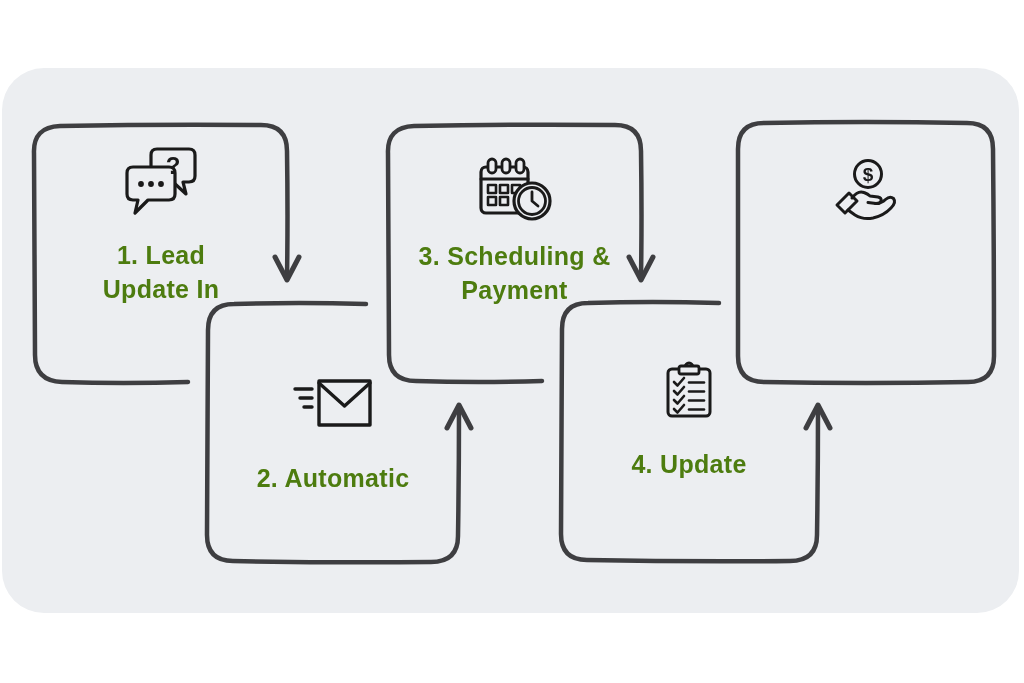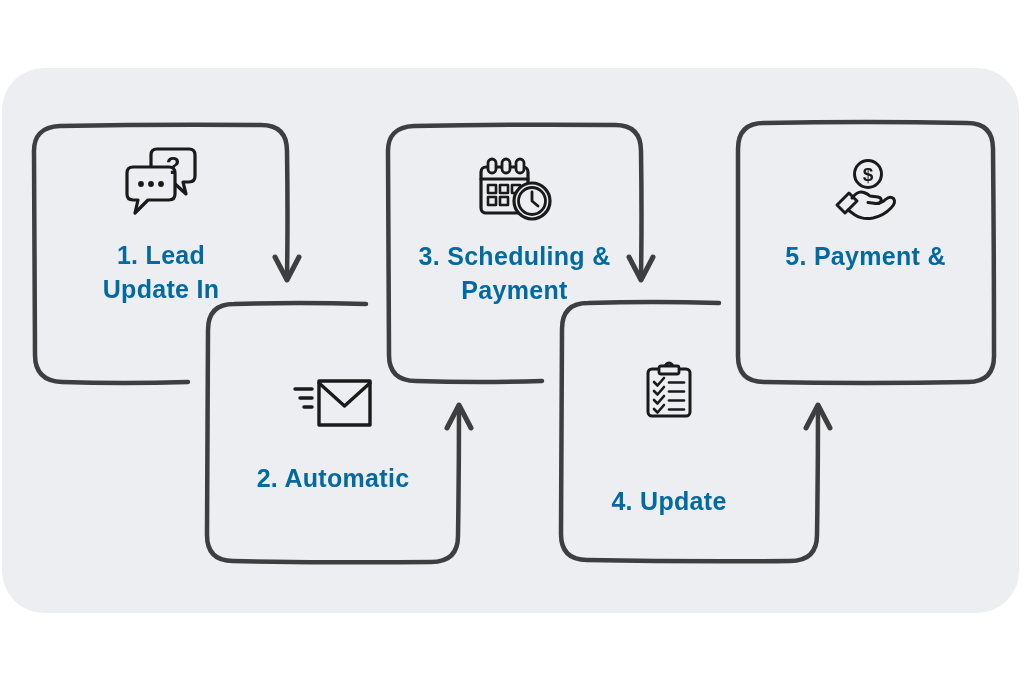--- a/index.html
+++ b/index.html
@@ -28,21 +28,21 @@
   }
   .step {
     position: absolute;
     display: flex;
     flex-direction: column;
     align-items: center;
   }
   .label {
     text-align: center;
     font-weight: 700;
-    color: #0369a1;
+    color: #4d7c0f;
     font-size: 25px;
     line-height: 34px;
     letter-spacing: 0.3px;
     width: 100%;
   }
   .outline-path {
     fill: none;
     stroke: #3e3e41;
     stroke-width: 4.5;
     stroke-linecap: round;
@@ -143,21 +143,21 @@
         <circle cx="56" cy="47" r="13.5" stroke-width="2.8"></circle>
         <path d="M56 47 V38 M56 47 L62 52" stroke-width="2.8"></path>
       </g>
     </svg>
     <div class="label" style="margin-top:15px;">
       <div>3. Scheduling &amp;</div>
       <div>Payment</div>
     </div>
   </div>
 
-  <div class="step" style="left:541px; top:361px; width:256px;gap:37px;">
+  <div class="step" style="left:561px; top:361px; width:256px;">
     <svg width="50" height="58" viewBox="0 0 50 58">
       <g class="ink">
         <rect class="ink-fill" x="4" y="8" width="42" height="47" rx="4" stroke-width="3"></rect>
         <circle class="ink-fill" cx="25" cy="6" r="4" stroke-width="2.8"></circle>
         <rect class="ink-fill" x="15" y="5" width="20" height="8" rx="2" stroke-width="2.8"></rect>
         <path d="M10 21 l3.5 3.5 L20 17" stroke-width="2.6"></path>
           <line x1="25" y1="21.5" x2="40" y2="21.5" stroke-width="2.6"></line>
         <path d="M10 30 l3.5 3.5 L20 26" stroke-width="2.6"></path>
           <line x1="25" y1="30.5" x2="40" y2="30.5" stroke-width="2.6"></line>
         <path d="M10 39 l3.5 3.5 L20 35" stroke-width="2.6"></path>
@@ -176,16 +176,15 @@
     <svg width="70" height="68" viewBox="0 0 70 68">
       <g class="ink" stroke-width="3">
         <circle class="ink-fill" cx="37" cy="16" r="13.5"></circle>
         <path class="ink-fill" d="M6 47 L18 35 L26 43 L14 55 Z"></path>
         <path d="M21 40 Q27 32 33 34.5 Q37 36 39 38 L47 39 Q51 40 50 43 Q49 46 45 45.5 L37 44.5"></path>
         <path d="M17 52 L24 57 Q32 62 42 60 Q53 57.5 60 50 Q65.5 44.5 62.5 40.5 Q59 37.5 54.5 41.5 Q50.5 45.5 44.5 45.5"></path>
       </g>
       <text class="glyph" x="37" y="23" font-size="19">$</text>
     </svg>
     <div class="label" style="margin-top:13px;">
-      <div>5. Payment &amp;</div>
     </div>
   </div>
 </div>
 
 </body></html>

